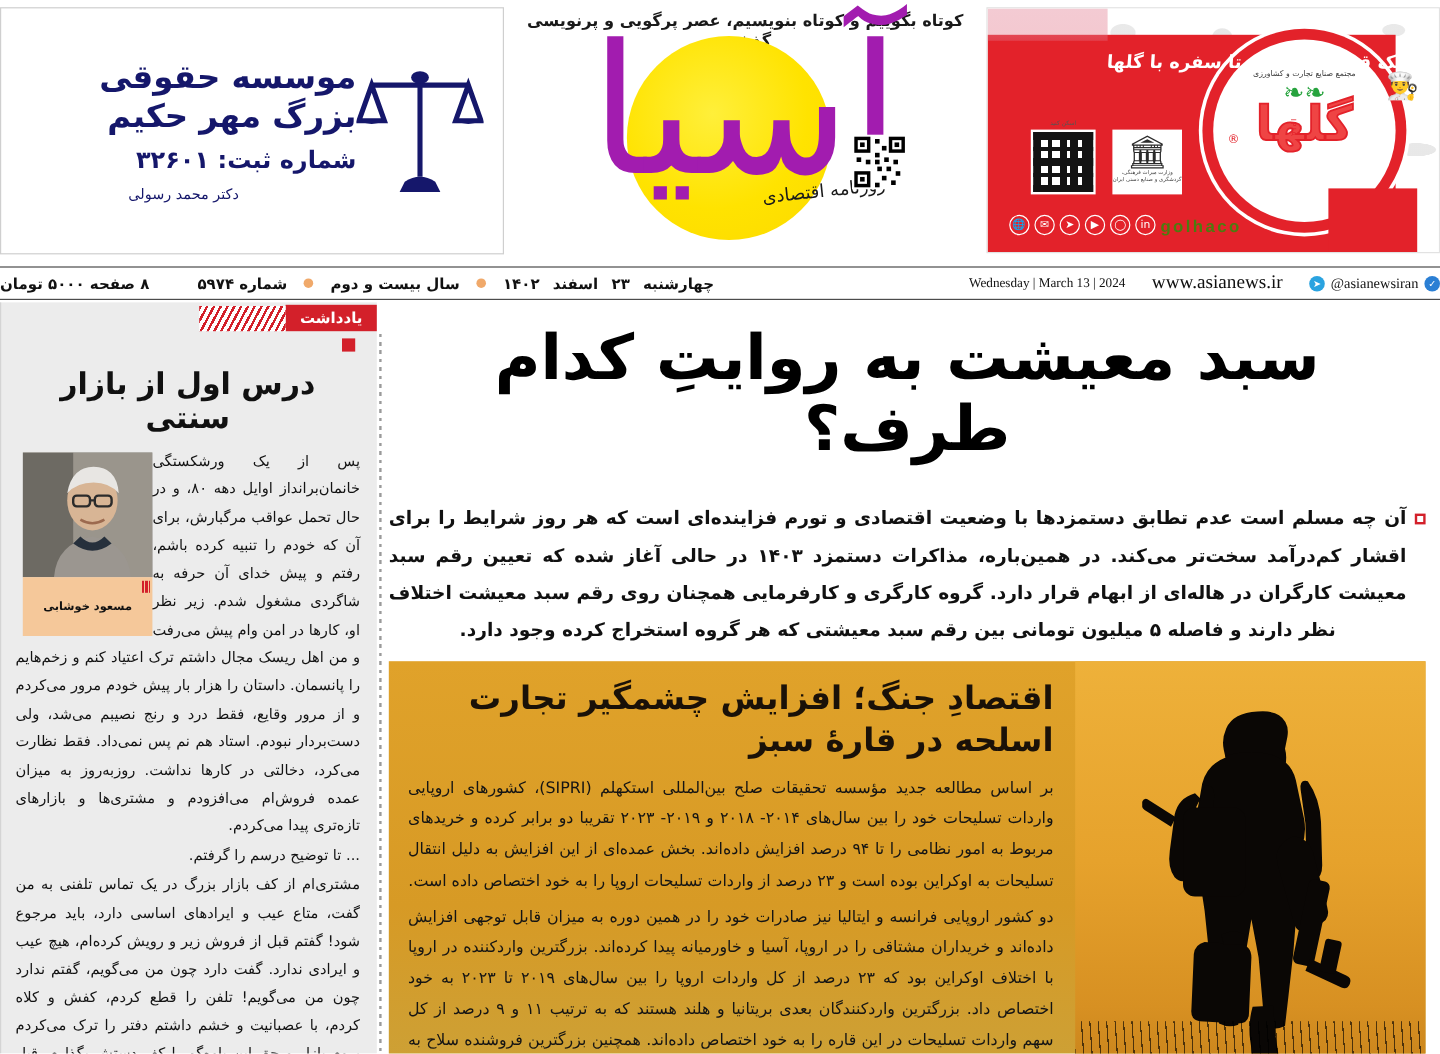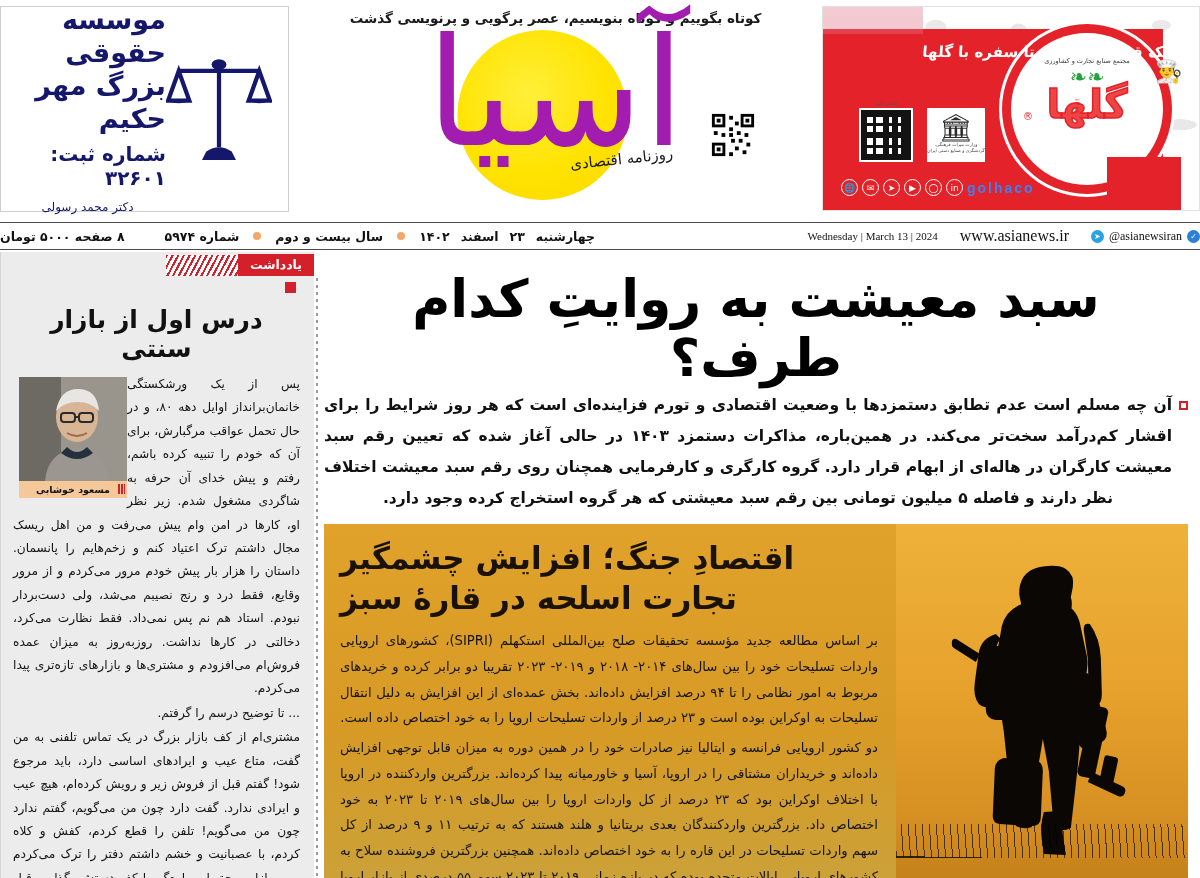--- a/index.html
+++ b/index.html
@@ -82,21 +82,21 @@
     background: #fff;
   }
   .unesco-temple { font-size: 27px; color: #2b2b2b; line-height: 0.9; }
   .unesco-cap { font-size: 4.5px; color: #444; direction: rtl; text-align: center; margin-top: 2px; line-height: 1.3; }
   .golha-social {
     position: absolute; left: 18px; bottom: 14px; display: flex; align-items: center; gap: 4px;
     direction: ltr;
   }
   .soc { width: 17px; height: 17px; border-radius: 50%; border: 1.6px solid #fff; color: #fff;
     display: flex; align-items: center; justify-content: center; font-size: 9px; }
-  .golha-handle { color: #3b82f6; font-size: 14px; font-weight: bold; letter-spacing: 2px; margin-right: 4px; font-family: "Liberation Sans", sans-serif; }
+  .golha-handle { color: #4d7c0f; font-size: 14px; font-weight: bold; letter-spacing: 2px; margin-right: 4px; font-family: "Liberation Sans", sans-serif; }
   .corner-frag {
     position: absolute; left: 0; top: 0; width: 100px; height: 27px;
     background: linear-gradient(180deg, rgba(233,160,175,0.55), rgba(226,110,130,0.38));
     z-index: 9;
   }
 
   
   .masthead { position: relative; flex: 1; height: 218px; }
   .masthead-tagline {
     position: absolute; top: 10px; left: 0; right: 0; text-align: center;
@@ -113,21 +113,21 @@
     letter-spacing: -6px; white-space: nowrap;
   }
   .masthead-sub {
     position: absolute; left: 50%; top: 150px; transform: translateX(24px);
     font-size: 15px; color: #1a1a1a; direction: rtl; transform: translateX(14px) rotate(-6deg);
   }
   .mast-qr { position: absolute; right: 58px; top: 112px; width: 46px; height: 46px; }
 
   
   .legal-ad {
-    width: 289px; height: 206px; margin: 6px 8px 12px 0;
+    width: 420px; height: 206px; margin: 6px 8px 12px 0;
     border: 1px solid #cfcfcf; background: #fff;
     display: flex; align-items: center; justify-content: space-between;
     padding: 10px 16px 10px 8px; position: relative;
   }
   .legal-text { direction: rtl; text-align: right; flex: 1; }
   .legal-l1, .legal-l2 {
     font-size: 27px; font-weight: bold; color: #15176b; line-height: 1.22; letter-spacing: -1px;
   }
   .legal-reg { font-size: 20px; font-weight: bold; color: #15176b; margin-top: 6px; letter-spacing: -0.5px; }
   .legal-name { font-size: 12px; color: #15176b; margin-top: 10px; text-align: center; }
@@ -162,21 +162,21 @@
   .body-wrap { position: absolute; top: 252px; left: 0; width: 1200px; height: 626px; display: flex; }
 
   
   .main-col { width: 886px; padding: 12px 12px 0 10px; position: relative; }
   .lead-headline {
     direction: rtl; text-align: center; font-size: 52px; font-weight: bold;
     color: #000000; letter-spacing: -2px; line-height: 1.14; margin-top: 6px;
   }
   .lead-body {
     direction: rtl; text-align: justify; text-align-last: center;
-    font-size: 15.5px; line-height: 2.0; color: #111; margin-top: 1px; font-weight: bold;
+    font-size: 15.5px; line-height: 2.0; color: #111; margin-top: 28px; font-weight: bold;
     position: relative; padding-right: 16px;
   }
   .lead-marker {
     position: absolute; right: 0; top: 11px; width: 9px; height: 9px;
     border: 2px solid #d3202a;
   }
   .page-ref {
     direction: rtl; font-size: 14px; font-weight: bold; color: #111; margin-top: 6px;
     text-align: left; padding-left: 18px;
   }
@@ -195,21 +195,21 @@
   .soldier { position: absolute; left: 50%; bottom: 38px; transform: translateX(-46%); }
   .grass {
     position: absolute; left: 0; bottom: 36px; width: 100%; height: 34px;
     background:
       linear-gradient(1deg, rgba(0,0,0,0.9) 0 2px, transparent 2px),
       repeating-linear-gradient(86deg, rgba(0,0,0,0.75) 0 1px, transparent 1px 7px);
     opacity: 0.85;
   }
   .feature-text { flex: 1; padding: 14px 18px 10px 16px; direction: rtl; position: relative; }
   .feature-title {
-    font-size: 31px; font-weight: bold; color: #1a1108; text-align: left;
+    font-size: 27px; font-weight: bold; color: #1a1108; text-align: right;
     letter-spacing: -1px; line-height: 1.3;
   }
   .feature-body {
     margin-top: 10px; font-size: 13.2px; line-height: 1.95; color: #141414;
     text-align: justify;
   }
   .feature-body p { margin-bottom: 4px; }
 
   
   .sidebar {
@@ -239,21 +239,21 @@
     padding-top: 53px; letter-spacing: -0.6px;
   }
   .sidebar-content { margin-top: 10px; direction: rtl; }
   .author-box { float: left; width: 108px; margin: 4px 0 4px 6px; }
   .author-photo {
     width: 108px; height: 104px; overflow: hidden; position: relative;
     background: linear-gradient(180deg, #8e8b84, #6e6a62);
   }
   .author-name-bar {
     background: #f5c89a; color: #111; font-size: 9.5px; font-weight: bold;
-    text-align: center; padding: 3px 2px; direction: rtl; position: relative;
+    text-align: center; padding: 19px 2px; direction: rtl; position: relative;
   }
   .author-bars {
     position: absolute; right: 2px; top: 3px; width: 7px; height: 10px;
     background: repeating-linear-gradient(90deg, #d3202a 0 2px, transparent 2px 3px);
   }
   .sidebar-body {
     font-size: 12.2px; line-height: 1.92; color: #131313; text-align: justify;
     direction: rtl; hyphens: auto;
   }
   .sidebar-body p { margin-bottom: 1px; }

